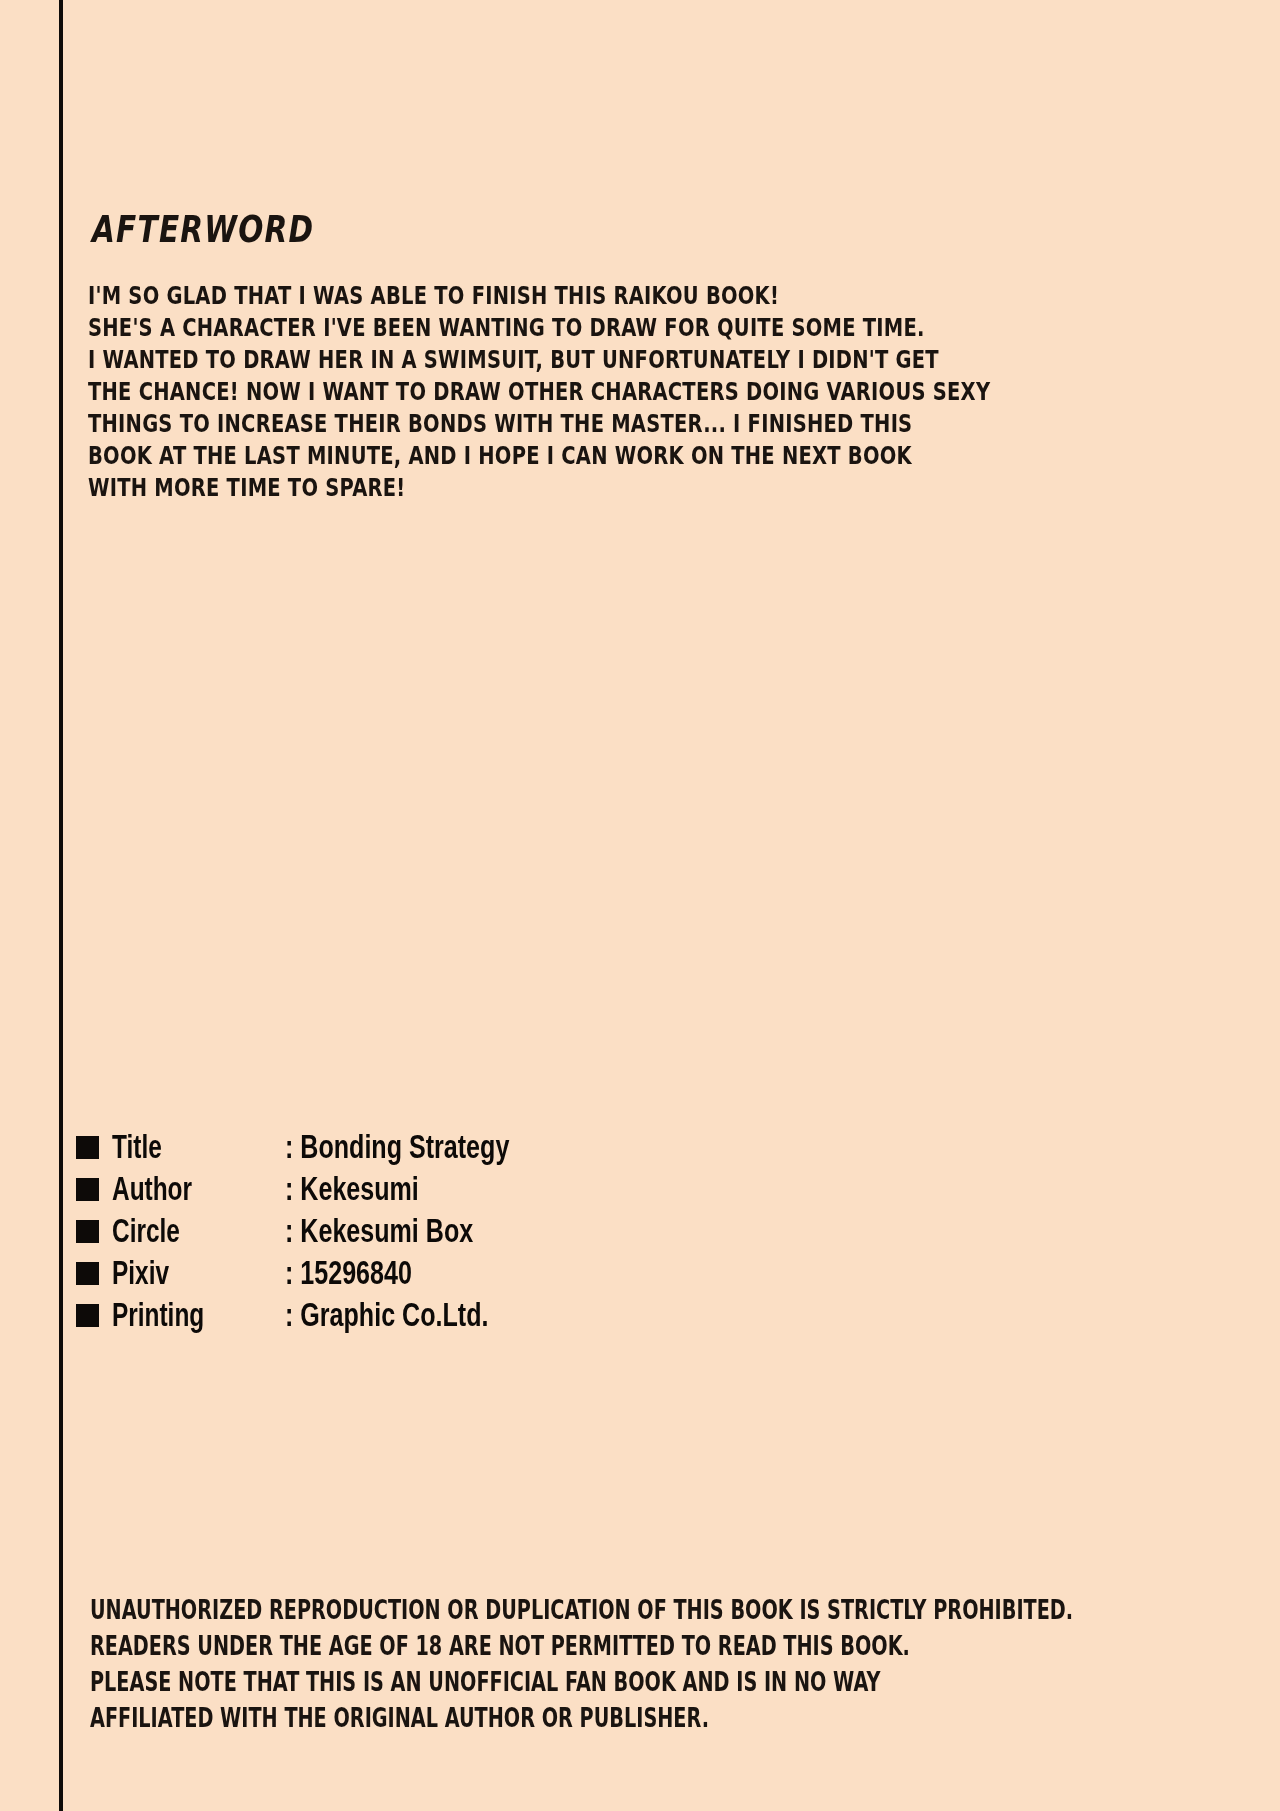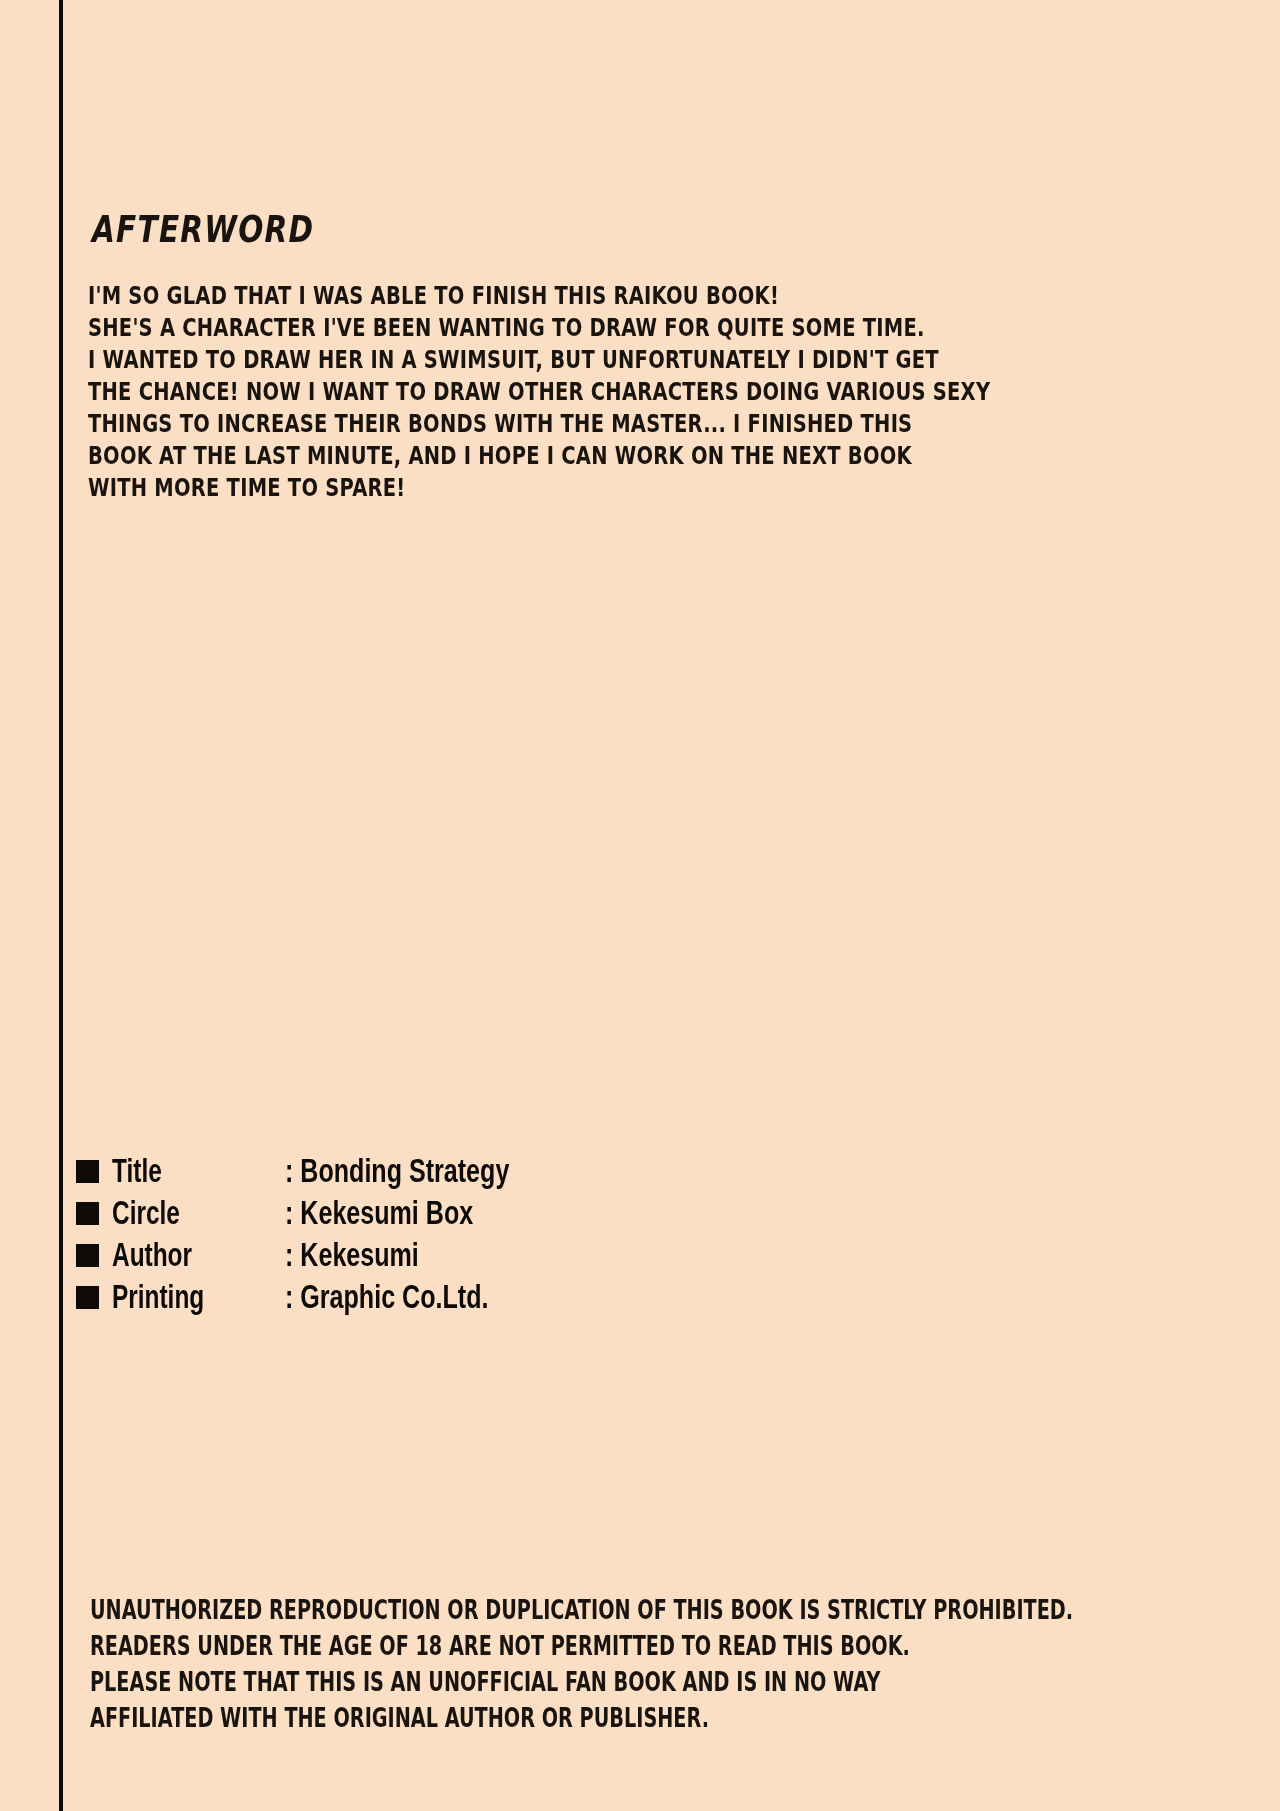--- a/index.html
+++ b/index.html
@@ -55,21 +55,20 @@
     letter-spacing: 0.3px;
     transform: scaleX(0.78);
     transform-origin: left top;
     white-space: nowrap;
     color: var(--text);
   }
   .colophon {
     position: absolute;
     left: 76px;
     top: 1126px;
-    margin-top: 24px;
   }
   .crow {
     display: flex;
     align-items: center;
     height: 42px;
   }
   .sq {
     width: 23px;
     height: 23px;
     background: var(--colophon-text);
@@ -133,27 +132,32 @@
   </div>
 
   <div class="colophon">
     <div class="crow">
       <span class="sq"></span>
       <span class="clabel">Title</span>
       <span class="cvalue">: Bonding Strategy</span>
     </div>
     <div class="crow">
       <span class="sq"></span>
+      <span class="clabel">Author</span>
+      <span class="cvalue">: Kekesumi</span>
+    </div>
+    <div class="crow">
+      <span class="sq"></span>
       <span class="clabel">Circle</span>
       <span class="cvalue">: Kekesumi Box</span>
     </div>
     <div class="crow">
       <span class="sq"></span>
-      <span class="clabel">Author</span>
-      <span class="cvalue">: Kekesumi</span>
+      <span class="clabel">Pixiv</span>
+      <span class="cvalue">: 15296840</span>
     </div>
     <div class="crow">
       <span class="sq"></span>
       <span class="clabel">Printing</span>
       <span class="cvalue">: Graphic Co.Ltd.</span>
     </div>
   </div>
 
   <div class="disclaimer">
     <div class="dline">UNAUTHORIZED REPRODUCTION OR DUPLICATION OF THIS BOOK IS STRICTLY PROHIBITED.</div>

